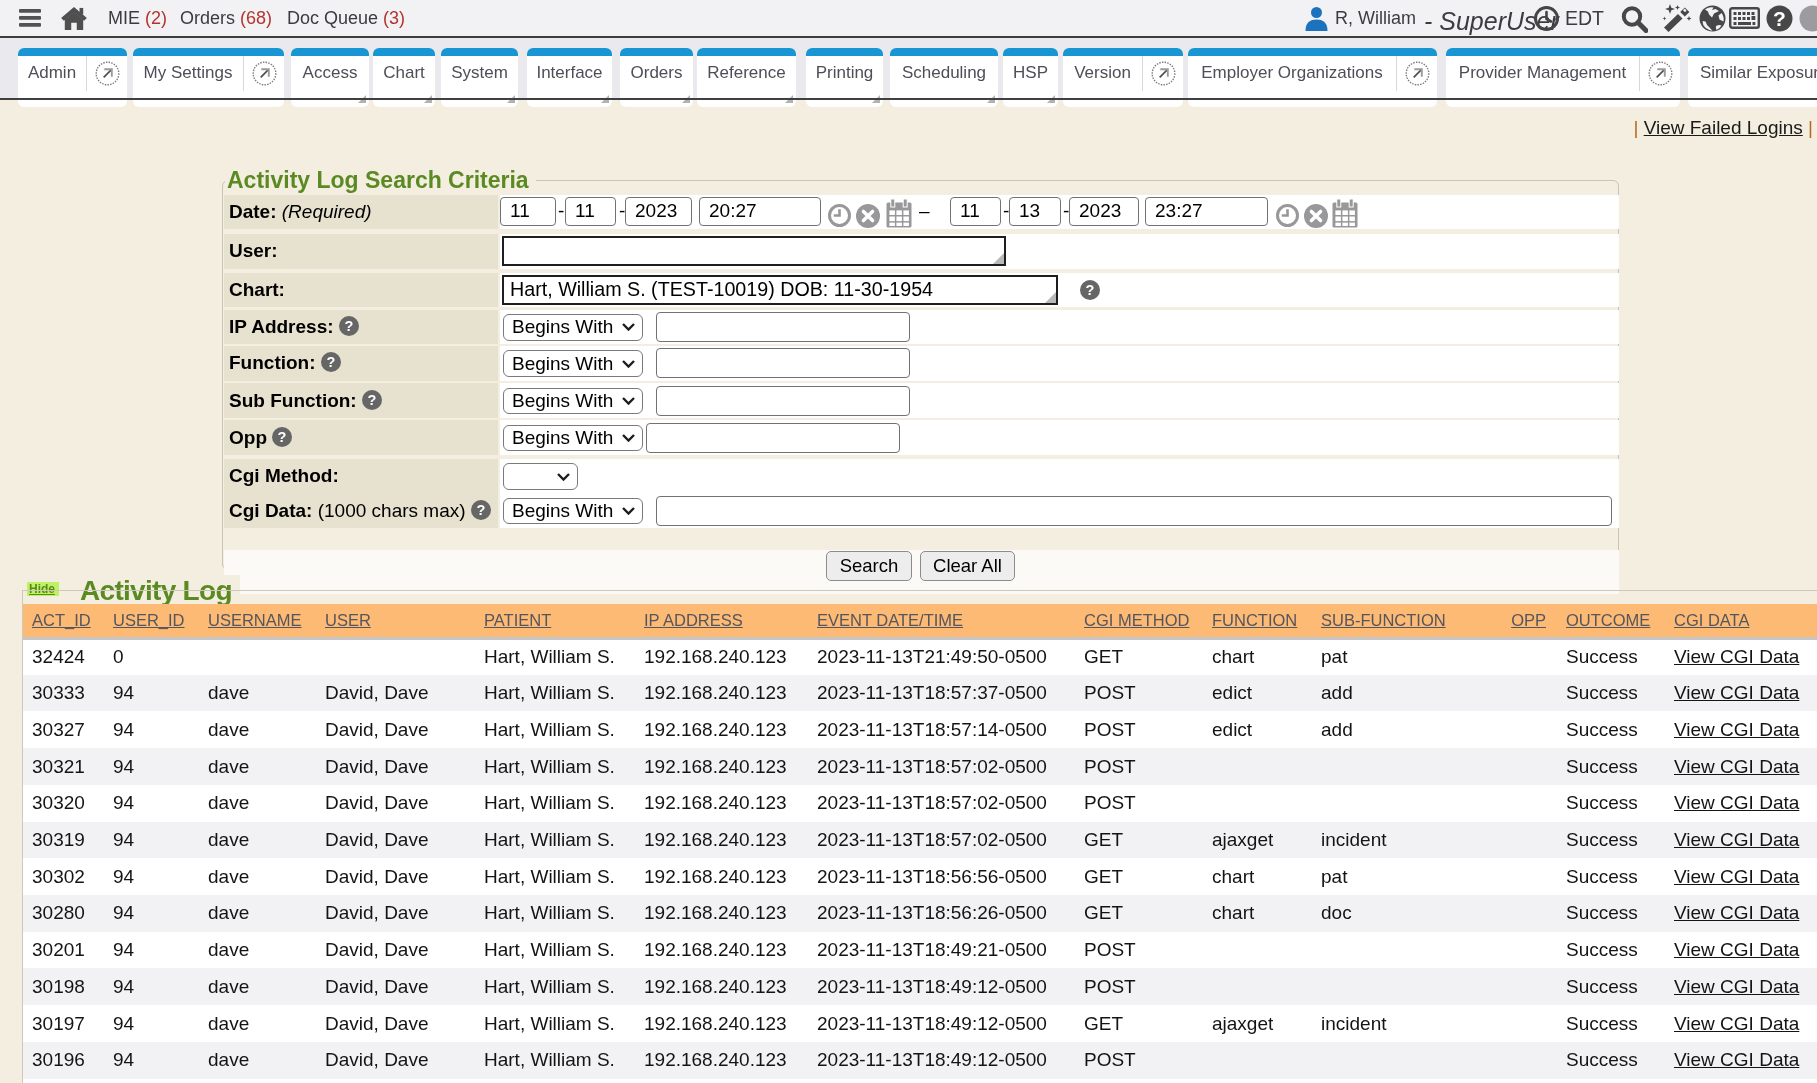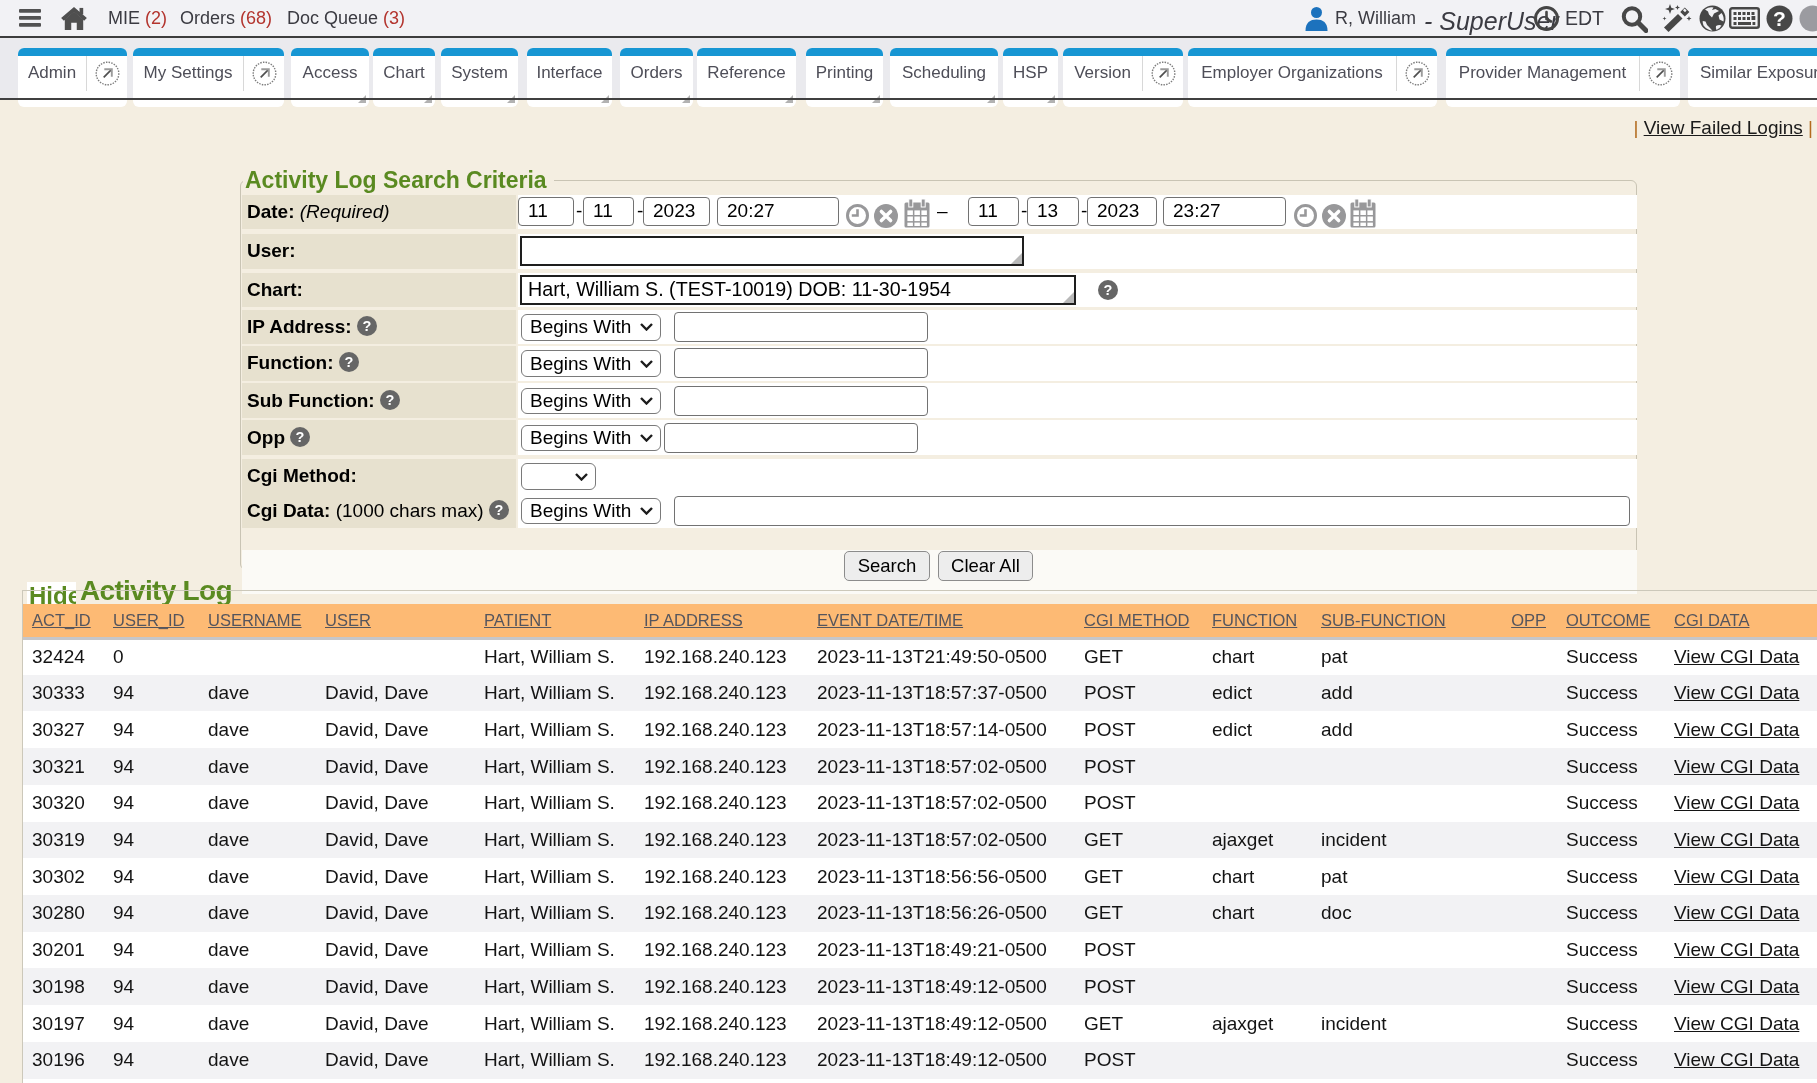--- a/index.html
+++ b/index.html
@@ -22,41 +22,41 @@
 .tab .tri { position:absolute; right:3px; bottom:4px; width:0; height:0; border-left:8px solid transparent; border-bottom:8px solid #b2b2b2; }
 .tab .sep { position:absolute; top:8.5px; right:40px; width:1px; height:34.5px; background:#d8d8d8; }
 .tab .lnk { position:absolute; top:8.5px; right:0; width:40px; height:34.5px; display:flex; align-items:center; justify-content:center; }
 .tab.haslnk .lbl { width:auto; right:41px; }
 
 
 #vfl { position:absolute; top:117px; right:4px; font-size:19px; color:#b36b1e; white-space:nowrap; }
 #vfl a { color:#1a1a1a; text-decoration:underline; }
 
 
-#sfs { position:absolute; left:222px; top:180px; width:1397px; height:390px; border:1px solid #c9c4b4; border-radius:6px;margin-left:18px; }
+#sfs { position:absolute; left:222px; top:180px; width:1397px; height:390px; border:1px solid #c9c4b4; border-radius:6px; }
 #sfs .legend { position:absolute; left:2px; top:-14px; background:#f4eee1; padding:0 7px 0 2px; font-size:23px; font-weight:bold; color:#5a8a21; white-space:nowrap; }
 .frow { position:absolute; left:1px; width:1395px; height:34.6px; }
 .frow .lc { position:absolute; left:0; top:0; width:274px; height:100%; background:#e7e1cf; }
 .frow .cc { position:absolute; left:267px; top:0; right:0; height:100%; background:linear-gradient(to right, rgba(0,0,0,0) 7px, #f4eee1 7px, #f4eee1 9.5px, #fff 9.5px); }
 .lab { position:absolute; left:5px; top:50%; transform:translateY(-50%); font-size:19px; font-weight:bold; color:#000; white-space:nowrap; }
 .lab .norm { font-weight:normal; }
 .lab .it { font-style:italic; }
 .qi { display:inline-block; vertical-align:-3px; }
 .inp { position:absolute; background:#fff; border:1px solid #727272; border-radius:4px; font-size:19px; color:#000; padding-left:9px; display:flex; align-items:center; }
 .selbox { position:absolute; background:#fff; border:1.5px solid #7a7a7a; border-radius:6px; height:26.5px; font-size:19px; color:#000; }
 .selbox .stxt { position:absolute; left:8px; top:50%; transform:translateY(-50%); white-space:nowrap; }
 .selbox svg { position:absolute; right:7px; top:50%; transform:translateY(-50%); }
 .biginp { position:absolute; background:#fff; border:2px solid #1e1e1e; font-size:19.7px; color:#000; }
 .biginp .grip { position:absolute; right:0; bottom:0; width:0; height:0; border-left:11px solid transparent; border-bottom:11px solid #b9b9b9; }
 .dtxt { position:absolute; font-size:19px; color:#000; }
 .btn { position:absolute; background:#ededed; border:1.5px solid #8c8c8c; border-radius:5px; font-size:18.5px; color:#000; display:flex; align-items:center; justify-content:center; }
 
 
 #alfs { position:absolute; left:22px; top:590px; width:1797px; height:494px; border:1px solid #ccc8ba; border-bottom:none; border-right:none; }
-#hidelg { position:absolute; left:27px; top:582px; font-size:24px; font-weight:bold; color:#5a8a21; text-decoration:underline; background:#ffffff; padding:0 4px 0 2px; }
+#hidelg { position:absolute; left:27px; top:582px; font-size:12px; font-weight:bold; color:#5a8a21; text-decoration:underline; background:#bef264; padding:0 4px 0 2px; }
 #allg { position:absolute; left:76px; top:574.5px; font-size:28px; letter-spacing:-0.7px; font-weight:bold; color:#5a8a21; background:#f4eee1; padding:0 8px 0 4px; }
 
 #altable { position:absolute; left:23px; top:604px; border-collapse:collapse; table-layout:fixed; width:1822px; }
 #altable th { background:#fdba74; font-size:16.5px; font-weight:normal; color:#55555d; text-align:left; padding:0 0 0 9px; height:34px; border-bottom:3px solid #c6c6c9; white-space:nowrap; }
 #altable th span { text-decoration:underline; }
 #altable td { background:#fff; font-size:19px; color:#141414; padding:0 0 0 9px; height:36.73px; white-space:nowrap; overflow:hidden; }
 #altable tr.even td { background:#f2f2f4; }
 #altable td.r, #altable th.r { text-align:right; padding:0 11px 0 0; }
 #altable a { color:#141414; text-decoration:underline; }
 </style>

